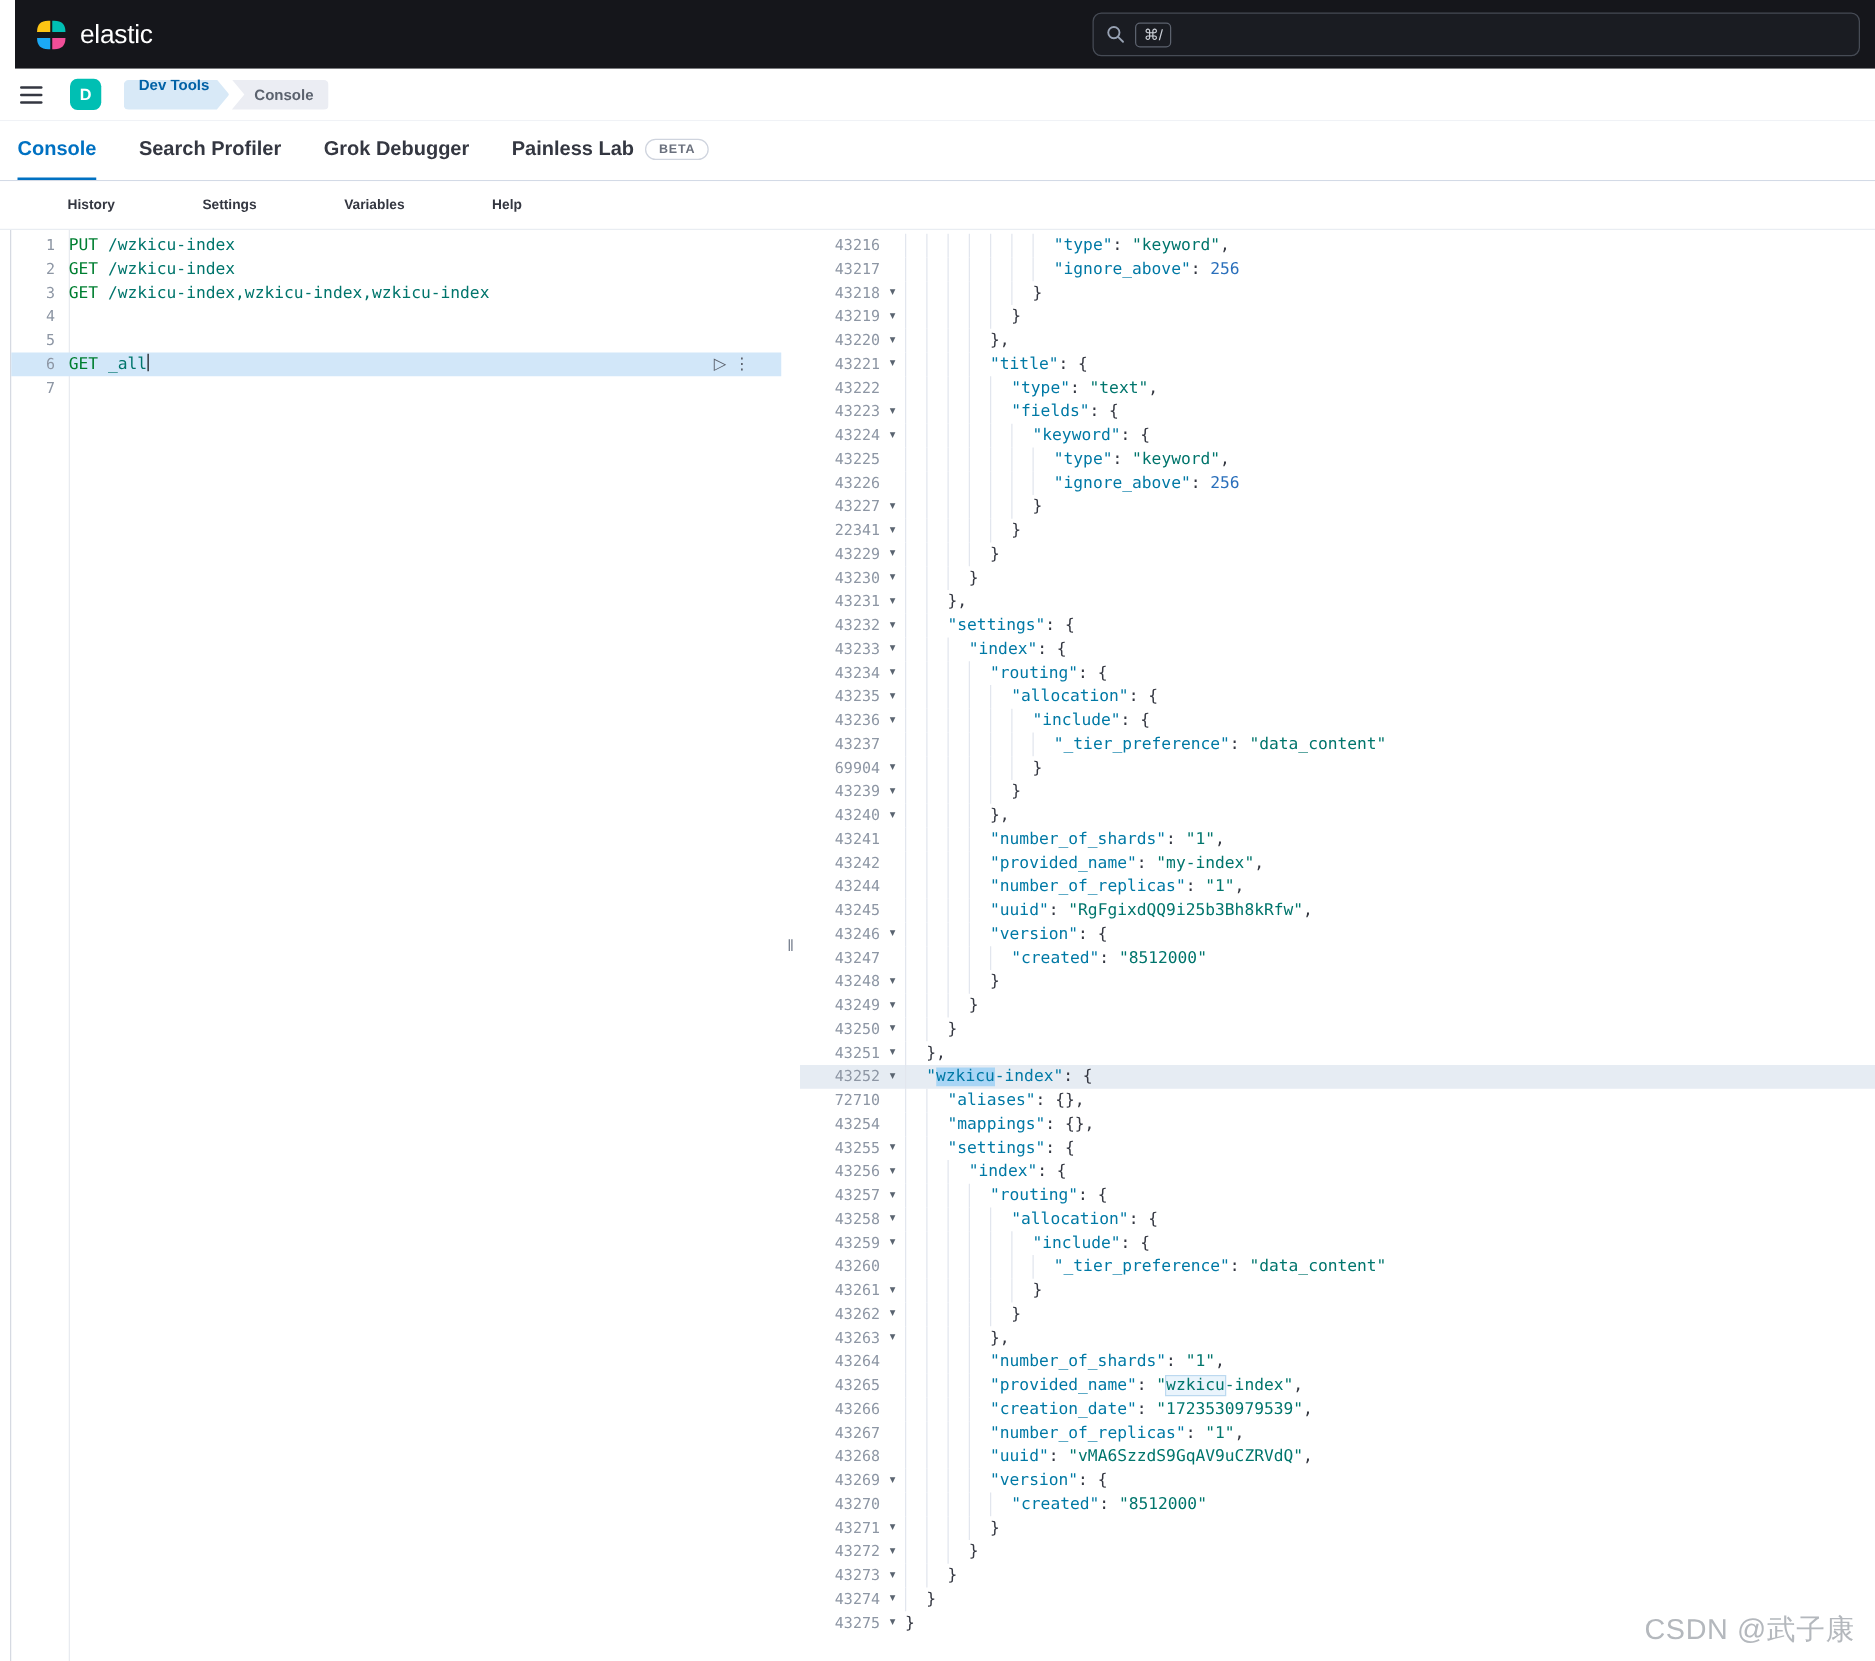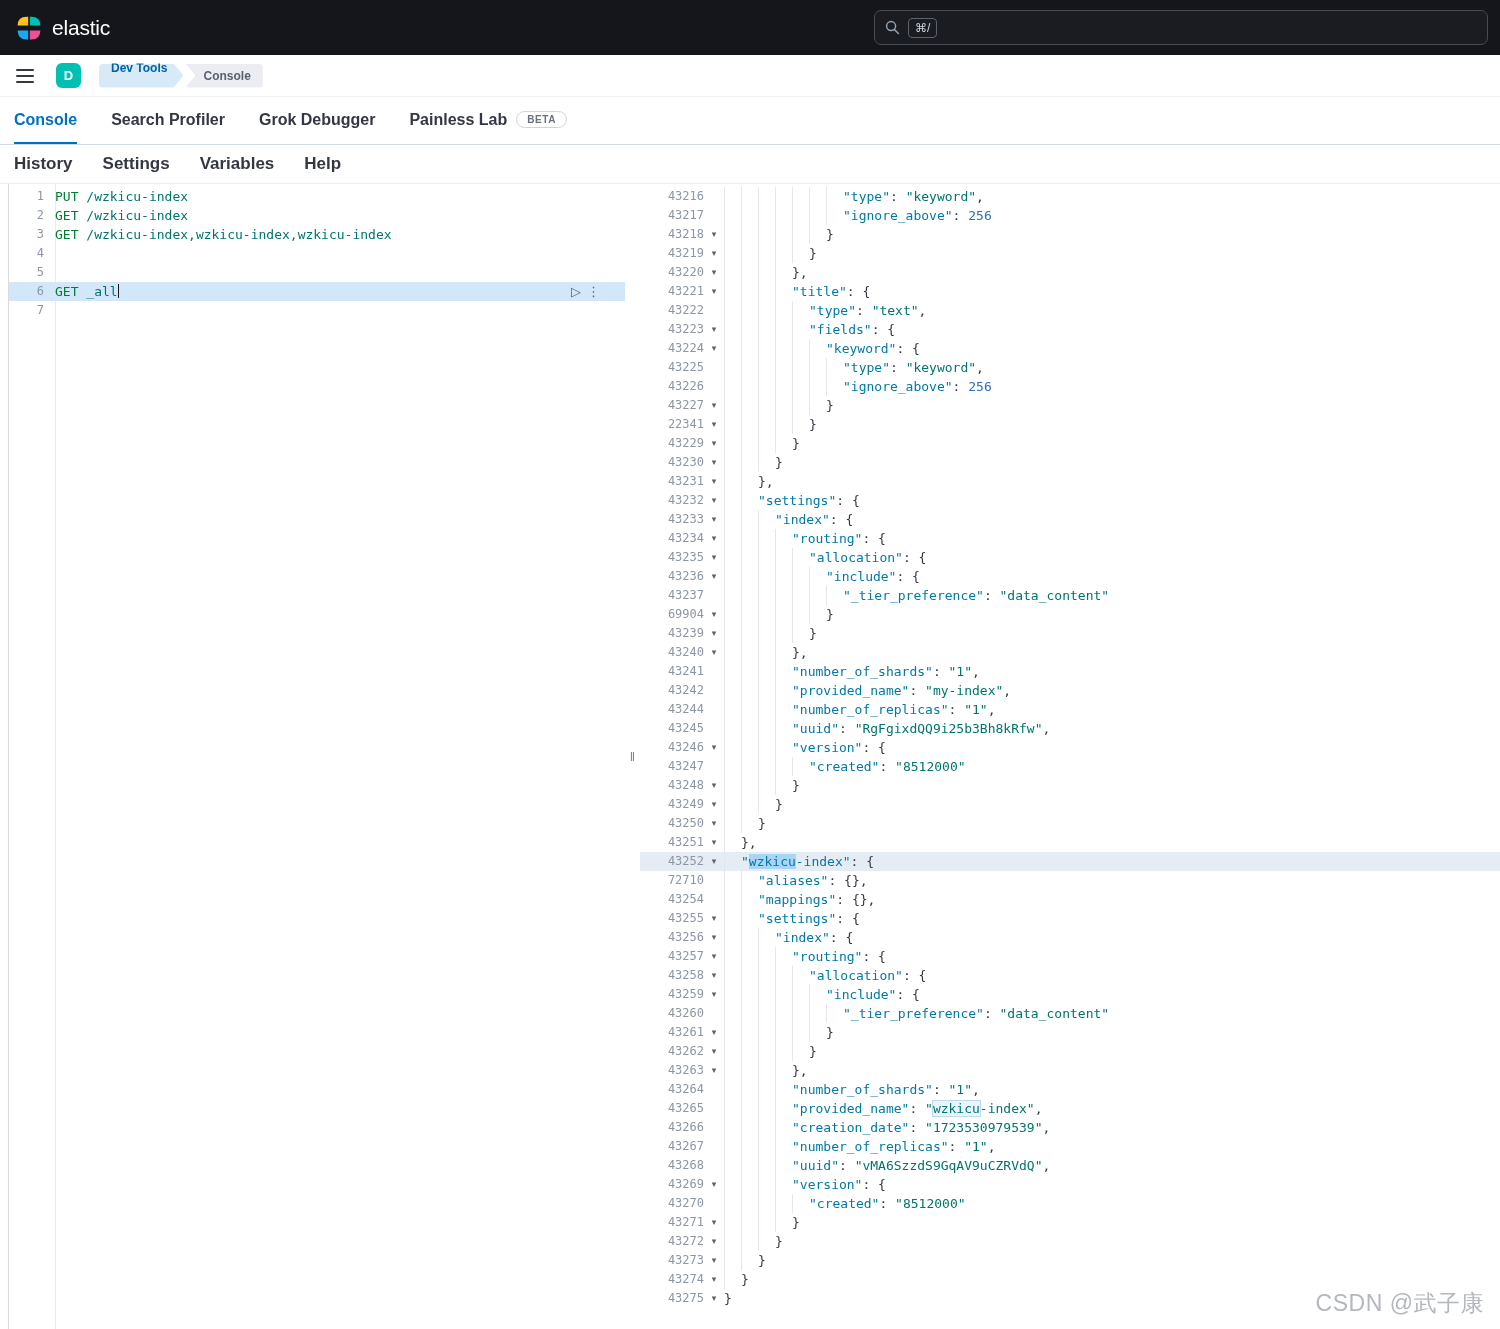--- a/index.html
+++ b/index.html
@@ -1,20 +1,20 @@
 <!DOCTYPE html>
 <html style="--method: #007f31; --url: #00756c; --key: #0079a5; --string: #00756c; --number: #2a6fbb; --accent: #0071c2; --teal: #00bfb3;"><head>
 <meta charset="utf-8">
 <style>
   * { box-sizing: border-box; }
   html,body { margin:0; padding:0; width:1500px; height:1329px; background:#fff; overflow:hidden;
     font-family:"Liberation Sans","DejaVu Sans",sans-serif; }
 
   
-  .header { position:absolute; top:0; left:0; right:0; height:55px; background:#15161b;
+  .header { position:absolute; top:0; left:12px; right:0; height:55px; background:#15161b;
     display:flex; align-items:center; padding:0 12px 0 16px; }
   .logo { display:flex; align-items:center; gap:10px; cursor:pointer; }
   .logo-text { color:#fff; font-size:21px; letter-spacing:-0.2px; }
   .searchbar { margin-left:auto; width:614px; height:35px; background:#1a1c22;
     border:1px solid #464b55; border-radius:7px; display:flex; align-items:center;
     padding:0 6px 0 10px; gap:8px; }
   .search-ph { color:#959ca8; font-size:14px; flex:1; }
   .kbd { border:1px solid #5c626e; border-radius:4px; padding:1px 6px; font-size:12px;
     color:#cfd3da; line-height:16px; }
 
@@ -39,21 +39,21 @@
     border-bottom:1px solid #d3dae6; display:flex; align-items:stretch; padding-left:14px; gap:34px; }
   .tab { display:flex; align-items:center; font-size:16px; font-weight:700; color:#343741;
     cursor:pointer; border-bottom:2px solid transparent; }
   .tab.active { color:#0071c2; border-bottom-color:#0071c2; }
   .beta { margin-left:9px; font-size:10px; font-weight:700; letter-spacing:.06em; color:#6a707d;
     border:1px solid #cfd4de; border-radius:10px; padding:2px 10px; background:#fff; }
 
   
   .subnav { position:absolute; top:145px; left:0; right:0; height:39px; background:#fff;
     display:flex; align-items:center; gap:30px; padding-left:14px; border-bottom:1px solid #e9edf2; }
-  .subnav span { font-size:17px; font-weight:600; color:#343741; cursor:pointer; }
+  .subnav span { font-size:11px; font-weight:600; color:#343741; cursor:pointer;margin-left:40px; }
 
   
   .workspace { position:absolute; top:184px; left:0; right:0; bottom:0; background:#fff; }
   .left-pane { position:absolute; left:8px; top:0; width:617px; bottom:0;
     border-left:1px solid #d6dae2; padding-top:3px;
     font-family:"DejaVu Sans Mono","Liberation Mono",monospace; font-size:13px; }
   .gutter-sep { position:absolute; left:46px; top:0; bottom:0; width:1px; background:#e8ebf0; }
   .eline { display:flex; height:19px; line-height:19px; position:relative; white-space:pre; }
   .eline.active { background:#d2e7f9; }
   .enum { flex:0 0 46px; text-align:right; padding-right:11px; color:#8d96a4; font-size:12px; }

